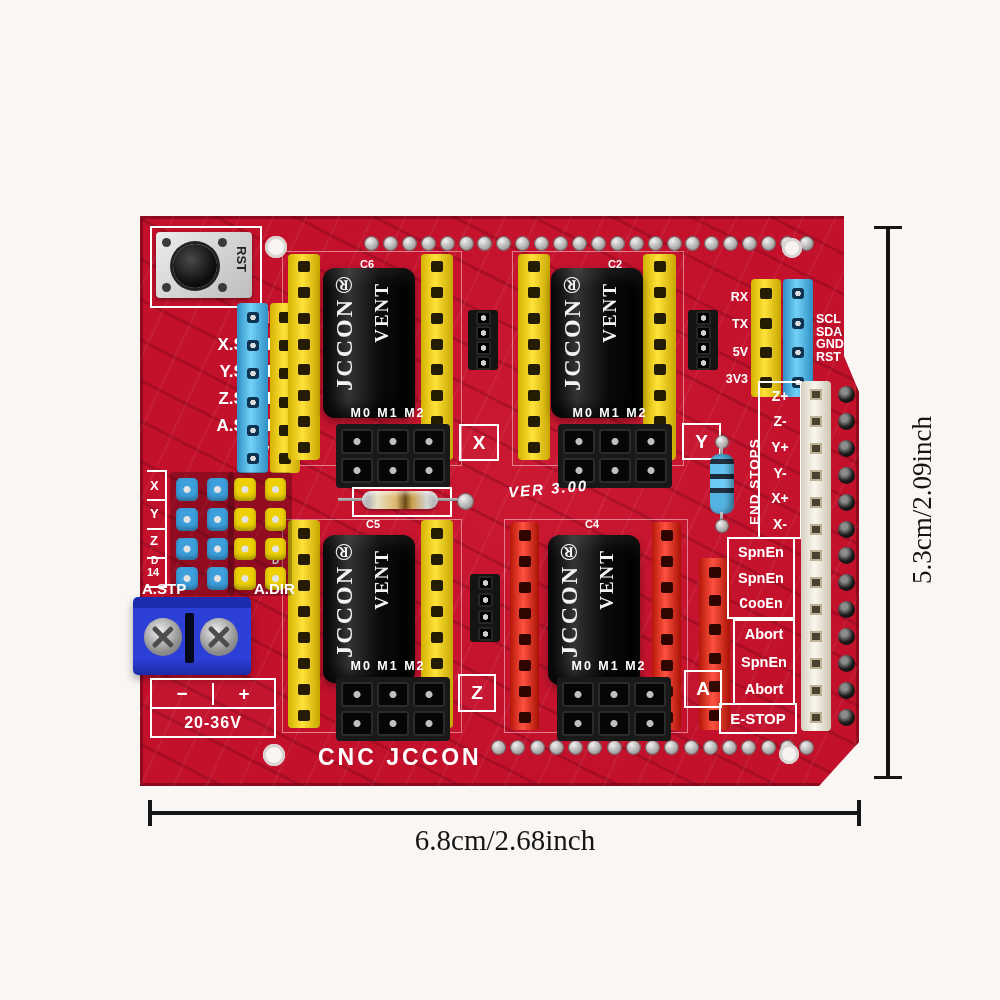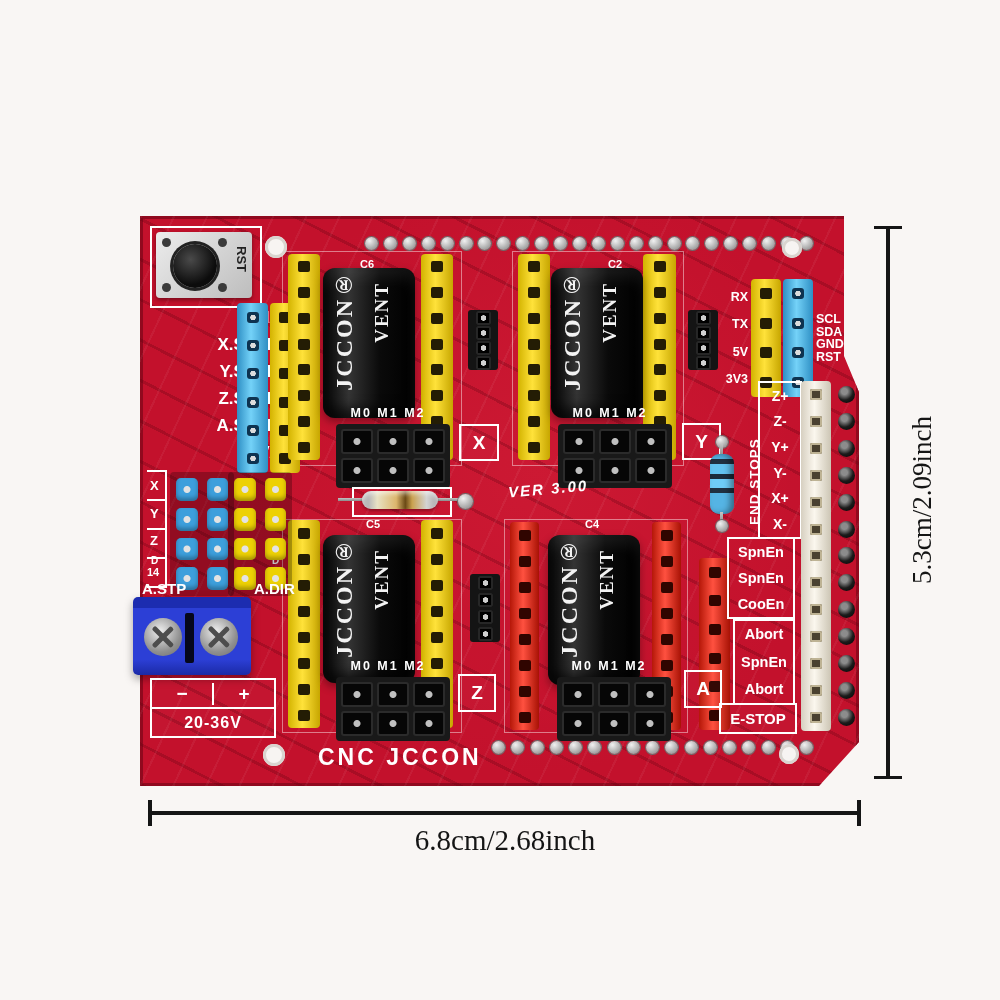--- a/index.html
+++ b/index.html
@@ -454,21 +454,21 @@
 
 <div class="abs pin" style="left:716px;top:436px;width:12px;height:12px;"></div>
 <div class="abs lead" style="left:720px;top:444px;width:3px;height:12px;"></div>
 <div class="abs res" style="left:710px;top:454px;width:24px;height:60px;"></div>
 <div class="abs lead" style="left:720px;top:512px;width:3px;height:12px;"></div>
 <div class="abs pin" style="left:716px;top:520px;width:12px;height:12px;"></div>
 
 <div class="abs" style="left:727px;top:537px;width:64px;height:78px;border:2px solid #fff;display:flex;flex-direction:column;justify-content:space-around;align-items:center;">
   <span class="silk" style="font-size:14.5px;">SpnEn</span>
   <span class="silk" style="font-size:14.5px;">SpnEn</span>
-  <span class="silk" style="font-size:14.5px;">CooEn</span>
+  <span class="silk" style="font-size:14.5px;font-family:Liberation Mono, monospace;">CooEn</span>
 </div>
 <div class="abs" style="left:733px;top:619px;width:58px;height:82px;border:2px solid #fff;display:flex;flex-direction:column;justify-content:space-around;align-items:center;">
   <span class="silk" style="font-size:14.5px;">Abort</span>
   <span class="silk" style="font-size:14.5px;">SpnEn</span>
   <span class="silk" style="font-size:14.5px;">Abort</span>
 </div>
 <div class="abs box-outline" style="left:719px;top:703px;width:74px;height:27px;font-size:15px;">E-STOP</div>
 
 <span class="abs silk" style="left:318px;top:746px;font-size:23px;letter-spacing:3px;">CNC JCCON</span>
 

